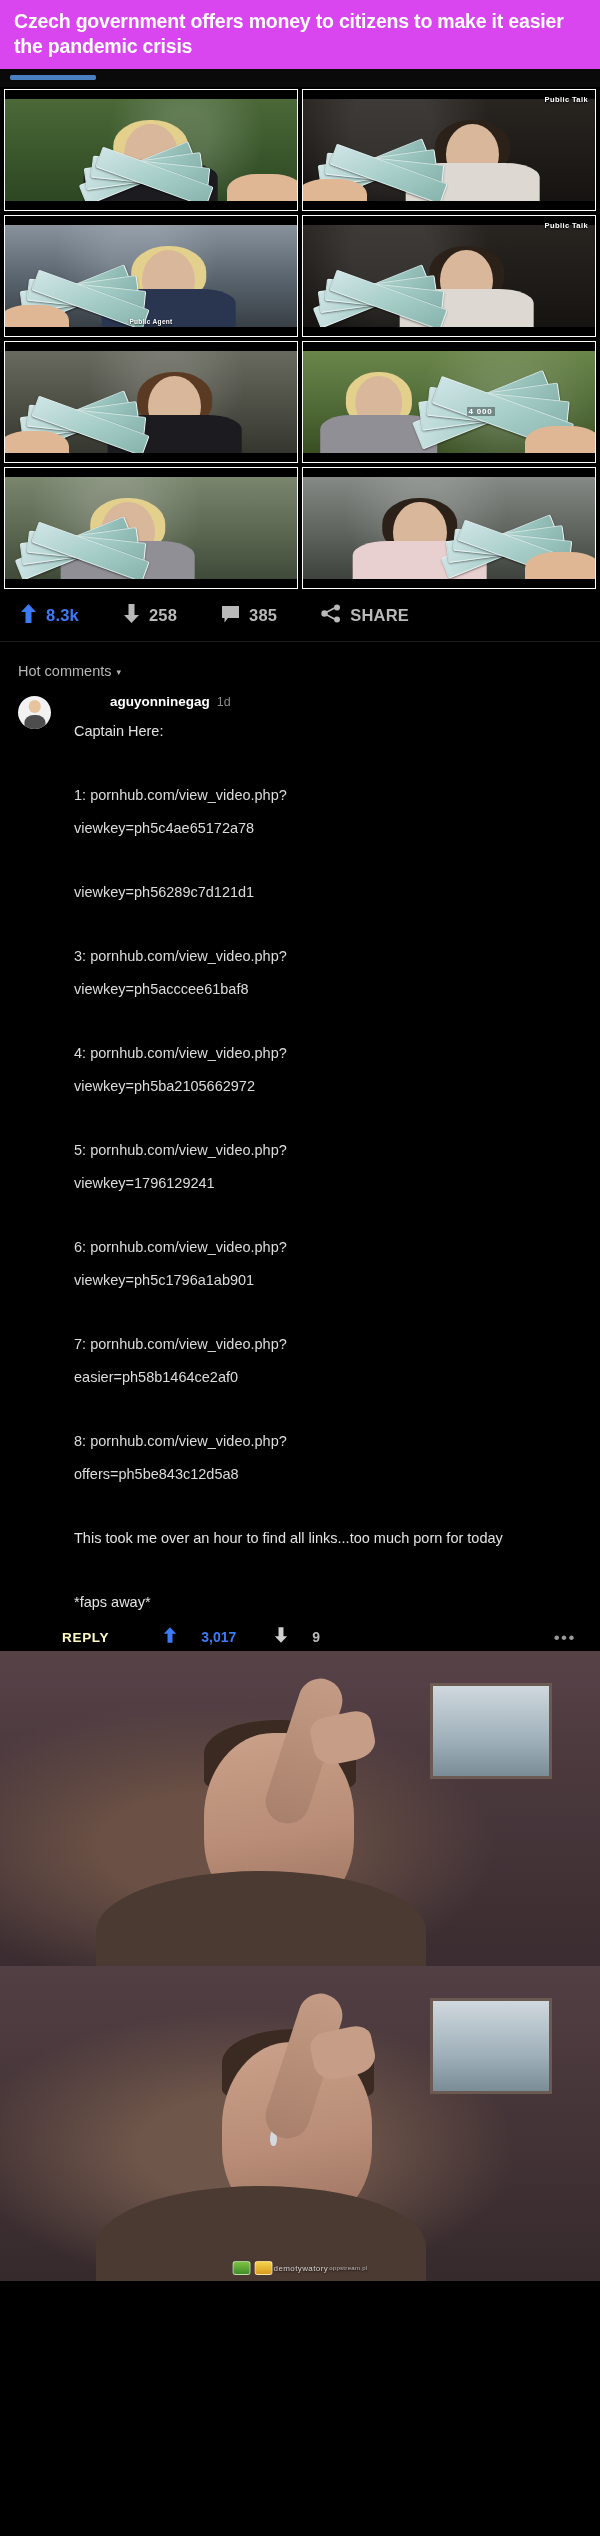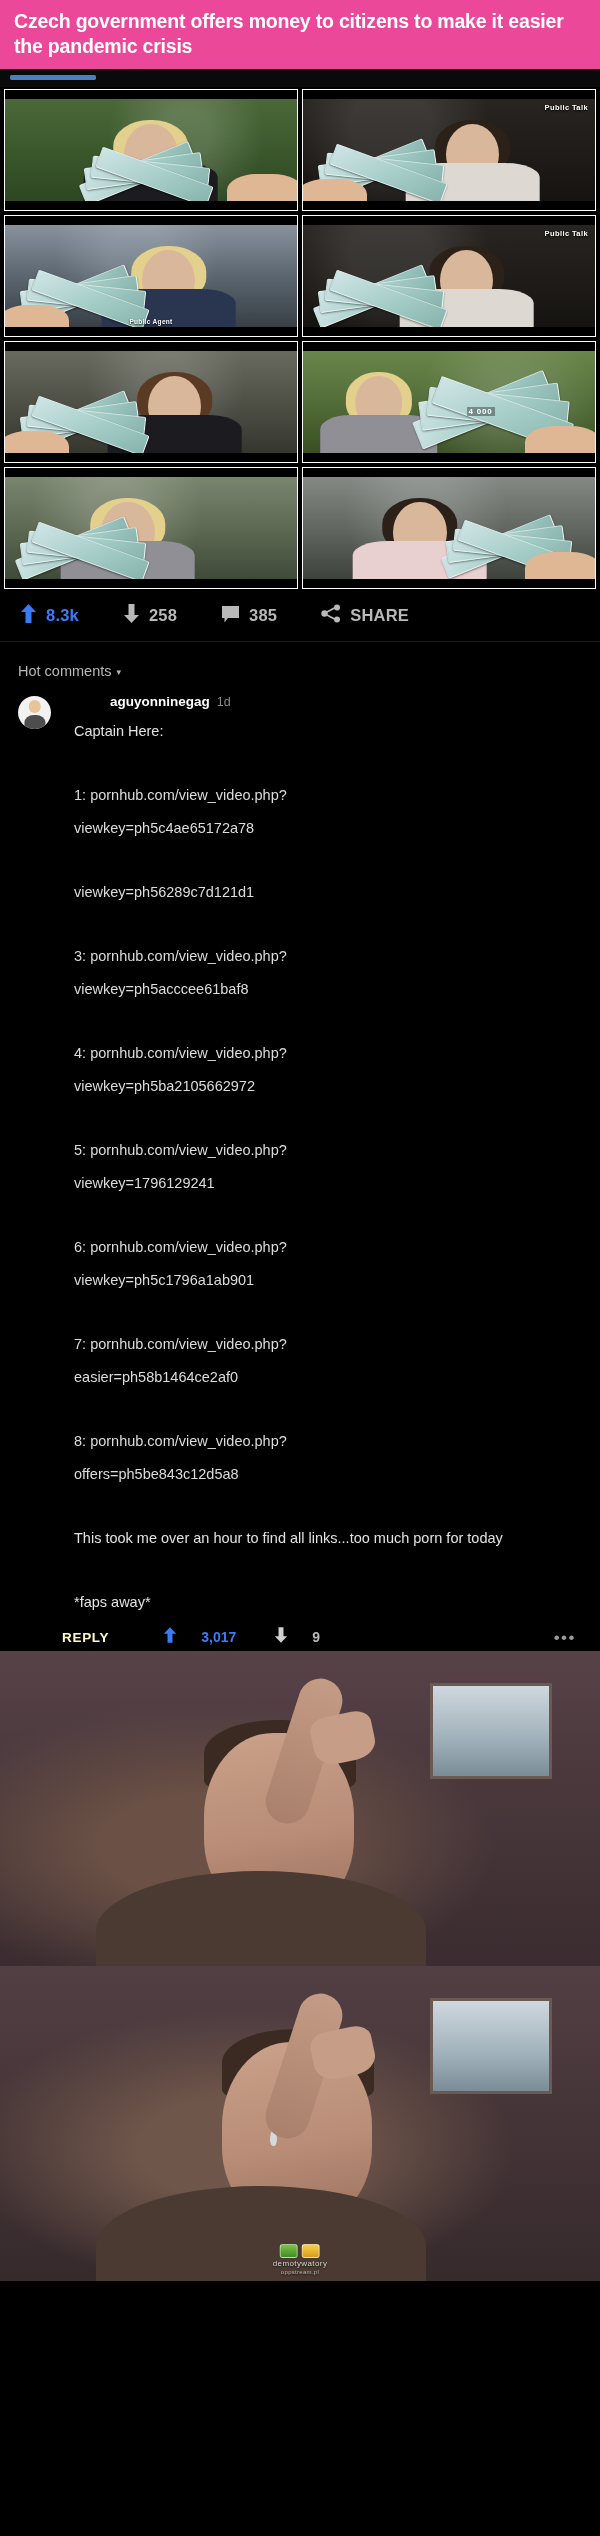--- a/index.html
+++ b/index.html
@@ -6,21 +6,21 @@
   html, body {
     width: 600px;
     background: #000;
     font-family: "Liberation Sans", sans-serif;
     -webkit-font-smoothing: antialiased;
   }
   body { width: 600px; height: 2536px; position: relative; overflow: hidden; }
 
   
   .title-bar {
-    background: #ec4899;
+    background: #d946ef;
     padding: 9px 14px 10px 14px;
     min-height: 62px;
   }
   .title-text {
     color: #ffffff;
     font-size: 19.5px;
     font-weight: bold;
     line-height: 1.28;
     letter-spacing: -0.2px;
   }
@@ -167,21 +167,21 @@
 
   .letterbox-top, .letterbox-bot {
     position: absolute; left: 0; right: 0;
     background: #000;
   }
   .letterbox-top { top: 0; height: 9px; }
   .letterbox-bot { bottom: 0; height: 9px; }
 
   .cell-wm {
     position: absolute;
-    top: 13px; right: 7px;
+    top: 5px; right: 7px;
     color: #ffffff;
     font-size: 7.5px;
     font-weight: bold;
     letter-spacing: .4px;
     text-shadow: 0 1px 2px #000;
     z-index: 4;
   }
   .cell-wm-bottom {
     position: absolute;
     left: 50%; bottom: 11px;
@@ -394,21 +394,20 @@
     border-radius: 50% 50% 50% 50% / 60% 60% 40% 40%;
     background: rgba(220,235,245,.8);
   }
 
   
   .footer-wm {
     position: absolute;
     left: 50%; bottom: 6px;
     transform: translateX(-50%);
     display: flex;
-    flex-direction: column;
     align-items: center;
     gap: 1px;
     z-index: 10;
   }
   .wm-badges { display: flex; align-items: center; gap: 4px; }
   .wm-badge {
     width: 18px; height: 14px;
     border-radius: 3px;
     background: linear-gradient(180deg,#7ec241 0%, #3f8e2a 100%);
     border: 1px solid rgba(255,255,255,.5);

